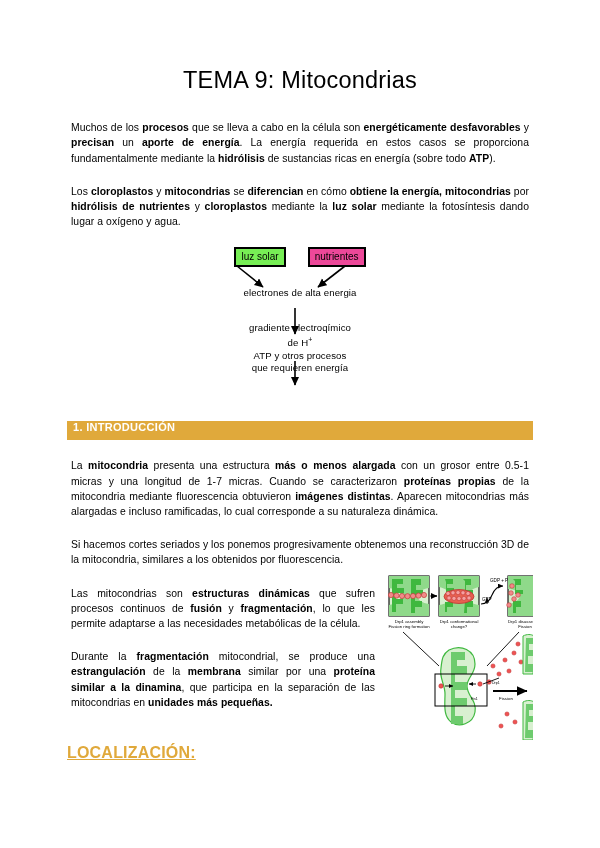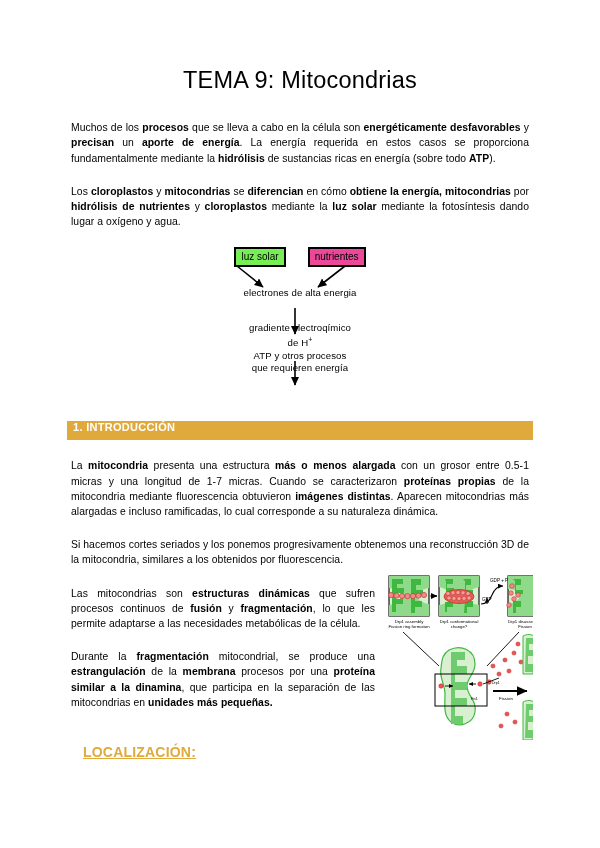--- a/index.html
+++ b/index.html
@@ -112,26 +112,25 @@
     height: 166px;
     margin: 2px 0 4px 12px;
     position: relative;
   }
   .figure-float svg { display: block; }
 
   
   .sub-heading {
     clear: both;
     margin-top: 18px;
-    font-size: 14px;
+    font-size: 16px;
     font-weight: bold;
     color: #e0a93b;
     text-decoration: underline;
     letter-spacing: 0.2px;
-    margin-left: 16px;
   }
 </style>
 </head>
 <body>
 
 <div class="page">
 
   <h1 class="doc-title">TEMA 9: Mitocondrias</h1>
 
   <p class="para first"><span>Muchos de los </span><b>procesos</b><span> que se lleva a cabo en la célula son </span><b>energéticamente desfavorables</b><span> y </span><b>precisan</b><span> un </span><b>aporte de energía</b><span>. La energía requerida en estos casos se proporciona fundamentalmente mediante la </span><b>hidrólisis</b><span> de sustancias ricas en energía (sobre todo </span><b>ATP</b><span>).</span></p>
@@ -294,18 +293,18 @@
         <g>
           <path d="M136,62 C144,58 152,62 152,74 C152,86 146,92 146,100 L136,100 Z" fill="#d8f0d0" stroke="#3fb83f" stroke-width="1"></path>
           <path d="M139,64 L149,64 L149,70 L142,70 L142,76 L150,76 L150,82 L141,82 L141,90 L149,90 L149,98 L138,98 Z" fill="#6ecb6e"></path>
           <path d="M136,128 C144,124 152,128 152,140 C152,152 146,160 146,166 L136,166 Z" fill="#d8f0d0" stroke="#3fb83f" stroke-width="1"></path>
           <path d="M139,130 L149,130 L149,136 L142,136 L142,142 L150,142 L150,148 L141,148 L141,156 L149,156 L149,164 L138,164 Z" fill="#6ecb6e"></path>
         </g>
       </svg>
     </div>
 
     <p class="para"><span>Las mitocondrias son </span><b>estructuras dinámicas</b><span> que sufren procesos continuos de </span><b>fusión</b><span> y </span><b>fragmentación</b><span>, lo que les permite adaptarse a las necesidades metabólicas de la célula.</span></p>
-    <p class="para"><span>Durante la </span><b>fragmentación</b><span> mitocondrial, se produce una </span><b>estrangulación</b><span> de la </span><b>membrana</b><span> procesos por una </span><b>proteína similar a la dinamina</b><span>, que participa en la separación de las mitocondrias en </span><b>unidades más pequeñas.</b></p>
+    <p class="para"><span>Durante la </span><b>fragmentación</b><span> mitocondrial, se produce una </span><b>estrangulación</b><span> de la </span><b>membrana</b><span> similar por una </span><b>proteína similar a la dinamina</b><span>, que participa en la separación de las mitocondrias en </span><b>unidades más pequeñas.</b></p>
   </div>
 
   <div class="sub-heading">LOCALIZACIÓN:</div>
 
 </div>
 
 </body></html>

